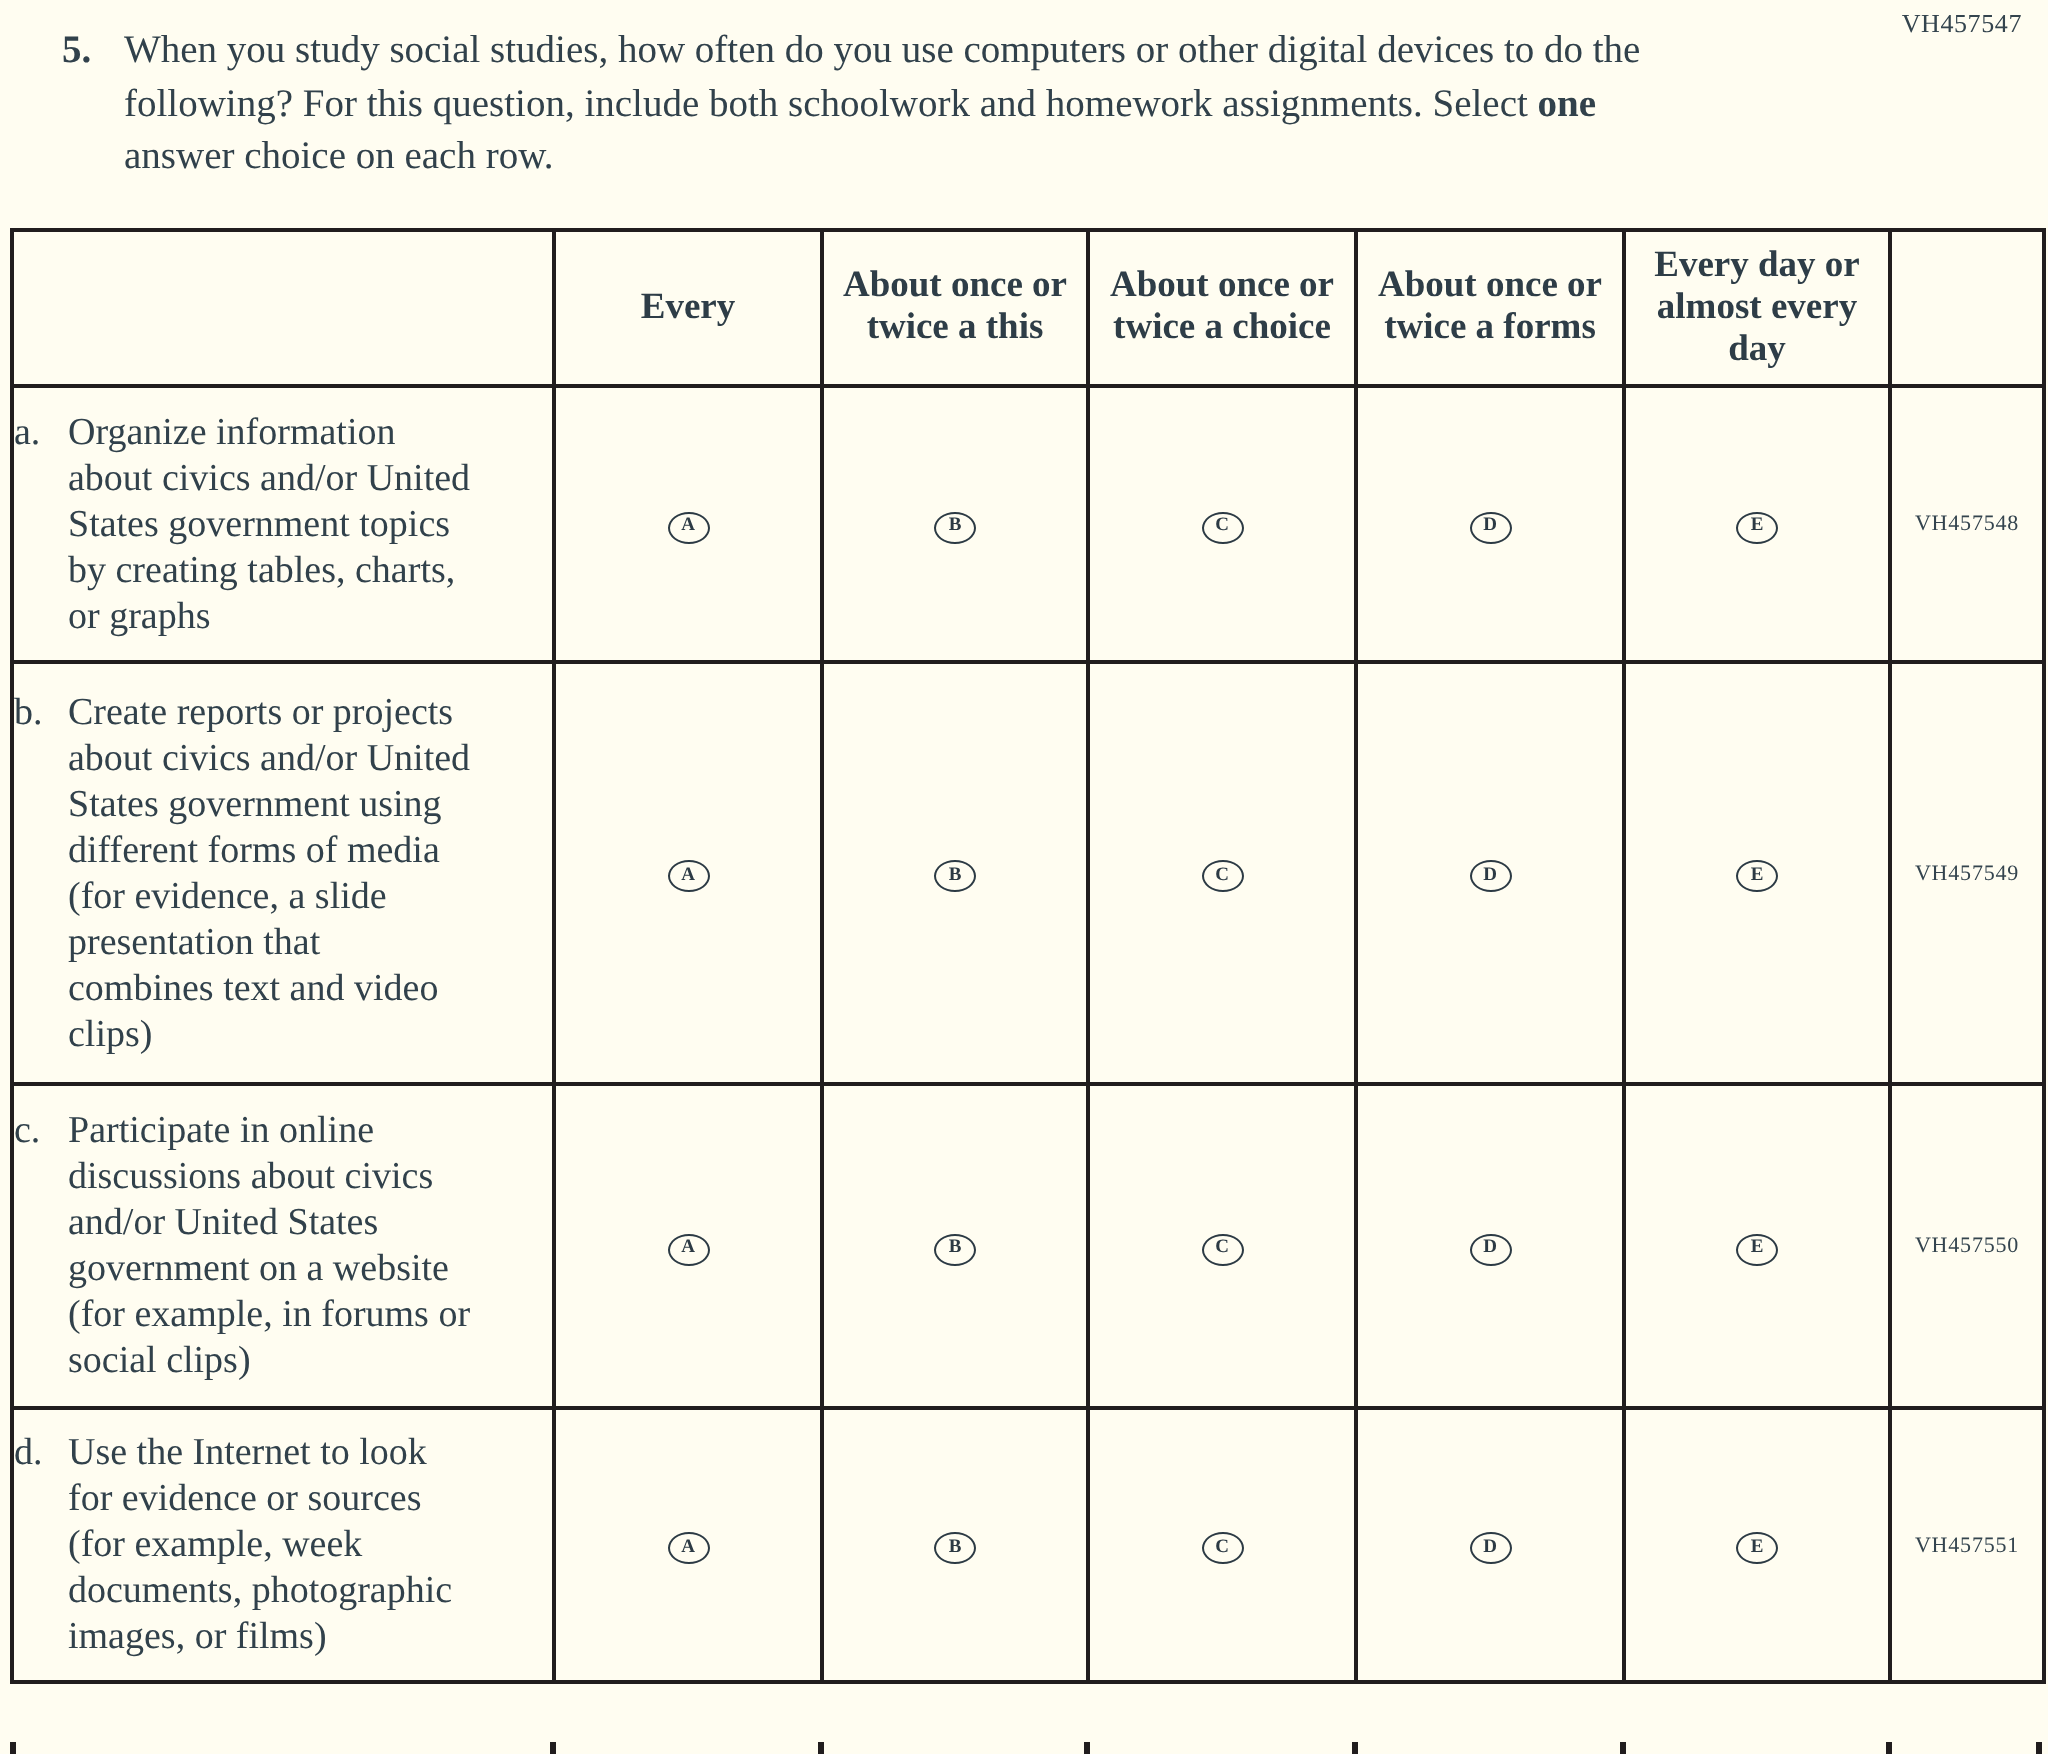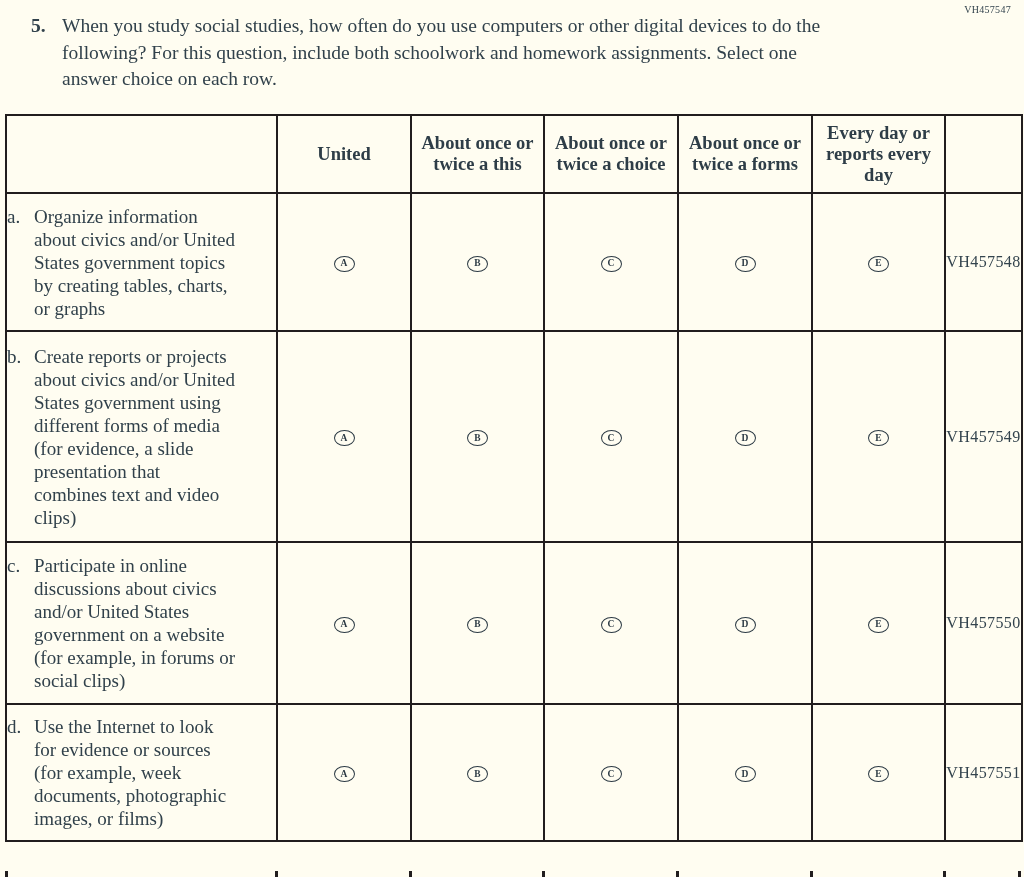--- a/index.html
+++ b/index.html
@@ -14,21 +14,21 @@
     font-family: "Liberation Serif", "DejaVu Serif", serif;
     color: #31414b;
     overflow: hidden;
   }
 
   
   .code-top {
     position: absolute;
     top: 4px;
     right: 13px;
-    font-size: 10px;
+    font-size: 13px;
     letter-spacing: 0.3px;
     color: #34444e;
   }
 
   
   .question {
     position: absolute;
     top: 13px;
     left: 31px;
     width: 830px;
@@ -39,21 +39,21 @@
   }
   .qnum {
     font-weight: bold;
     width: 22px;
     flex: 0 0 auto;
     margin-right: 9px;
   }
   .qtext {
     width: 790px;
   }
-  .qtext b { font-weight: normal; }
+  .qtext b { font-weight: bold; }
 
   
   table.matrix {
     position: absolute;
     top: 114px;
     left: 5px;
     width: 1016px;
     border-collapse: collapse;
     table-layout: fixed;
     background: transparent;
@@ -112,21 +112,21 @@
     border-radius: 50%;
     font-size: 9.5px;
     font-weight: bold;
     line-height: 1;
     color: #2c3a44;
     cursor: pointer;
   }
 
   td.code-cell {
     text-align: center;
-    font-size: 16px;
+    font-size: 11px;
     letter-spacing: 0.4px;
     color: #34444e;
     padding: 0 2px;
   }
 
   
   .stub-strip {
     position: absolute;
     left: 0;
     top: 871px;
@@ -165,25 +165,25 @@
     <col style="width:134px">
     <col style="width:133px">
     <col style="width:134px">
     <col style="width:134px">
     <col style="width:133px">
     <col style="width:77px">
   </colgroup>
   <thead>
     <tr>
       <th></th>
-      <th>United</th>
+      <th>Every</th>
       <th>About once or twice a this</th>
       <th>About once or twice a choice</th>
       <th>About once or twice a forms</th>
-      <th>Every day or reports every day</th>
+      <th>Every day or almost every day</th>
       <th></th>
     </tr>
   </thead>
   <tbody id="matrix-body">
   <tr>
     <td class="label-cell">
       <div class="label-wrap">
         <span class="row-letter">a.</span>
         <span class="row-text">Organize information about civics and/or United States government topics by creating tables, charts, or graphs</span>
       </div>

